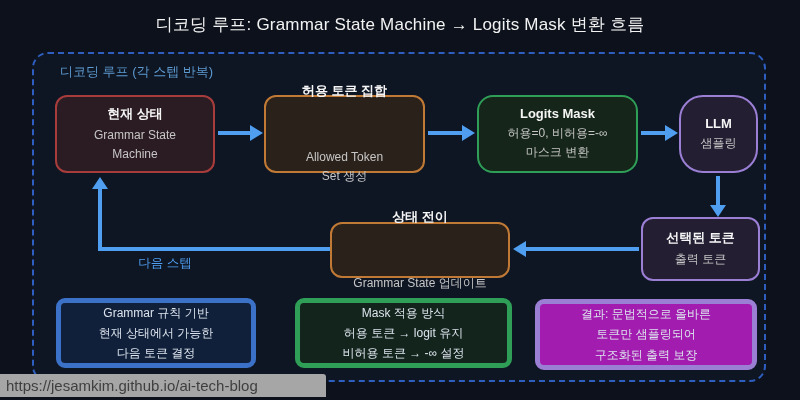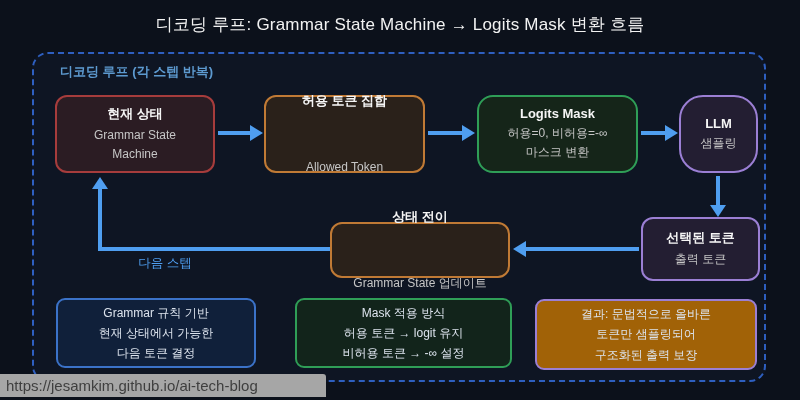--- a/index.html
+++ b/index.html
@@ -13,41 +13,41 @@
   .diagram-title{
     top:13px;left:0;width:800px;text-align:center;
     color:#f2f2f2;font-size:17px;font-weight:normal;letter-spacing:0.2px;
   }
   .loop-box{
     left:32px;top:52px;width:734px;height:330px;
     border:2px dashed #2e5fc0;border-radius:16px;
     background:#0e1523;box-sizing:border-box;
   }
   .loop-label{
-    left:60px;top:63px;font-size:13px;font-weight:bold;color:#5d9ad0;
+    left:60px;top:63px;font-size:13px;font-weight:normal;color:#5d9ad0;
   }
   .node{
     box-sizing:border-box;border-radius:12px;border:2px solid #888;
     display:flex;flex-direction:column;align-items:center;justify-content:center;
     gap:3px;text-align:center;
   }
   .node-title{color:#f5f5f5;font-size:13px;font-weight:bold;}
   .node-sub{color:#c6c6c6;font-size:12px;line-height:1.55;}
   .node.red{border-color:#a63c3c;background:#2b1c23;}
   .node.orange{border-color:#c07a35;background:#2a211a;gap:48px;}
   .node.green{border-color:#2f9e57;background:#152519;}
   .node.purple{border-color:#9b7fd4;background:#231e32;}
   .note{
-    box-sizing:border-box;border-radius:9px;border:2px solid #0ea5e9;
+    box-sizing:border-box;border-radius:9px;border:5px solid #0ea5e9;
     display:flex;flex-direction:column;align-items:center;justify-content:center;
     text-align:center;color:#dce3ed;font-size:12px;line-height:1.68;
   }
   .note.blue{border-color:#3b72c8;background:#10203a;}
   .note.green{border-color:#2f9e57;background:#12241b;}
-  .note.purple{border-color:#9b7fd4;background:#a16207;}
+  .note.purple{border-color:#9b7fd4;background:#a21caf;}
   
   .arrow-r{display:flex;align-items:center;height:16px;}
   .arrow-r .shaft{flex:1;height:4px;background:#4f9ef0;}
   .arrow-r .head{width:0;height:0;border-top:8px solid transparent;border-bottom:8px solid transparent;border-left:13px solid #4f9ef0;}
   .arrow-l{display:flex;align-items:center;height:16px;}
   .arrow-l .head{width:0;height:0;border-top:8px solid transparent;border-bottom:8px solid transparent;border-right:13px solid #4f9ef0;}
   .arrow-l .shaft{flex:1;height:4px;background:#4f9ef0;}
   .arrow-d{display:flex;flex-direction:column;align-items:center;width:16px;}
   .arrow-d .shaft{flex:1;width:4px;background:#4f9ef0;}
   .arrow-d .head{width:0;height:0;border-left:8px solid transparent;border-right:8px solid transparent;border-top:12px solid #4f9ef0;}
@@ -74,20 +74,21 @@
   <div class="node-sub">
     <div>Grammar State</div>
     <div>Machine</div>
   </div>
 </div>
 
 <div class="abs node orange" style="left:264px;top:95px;width:161px;height:78px;">
   <div class="node-title">허용 토큰 집합</div>
   <div class="node-sub">
     <div>Allowed Token</div>
+    <div>Set 생성</div>
   </div>
 </div>
 
 <div class="abs node green" style="left:477px;top:95px;width:161px;height:78px;border-radius:16px;">
   <div class="node-title">Logits Mask</div>
   <div class="node-sub">
     <div>허용=0, 비허용=-∞</div>
     <div>마스크 변환</div>
   </div>
 </div>

